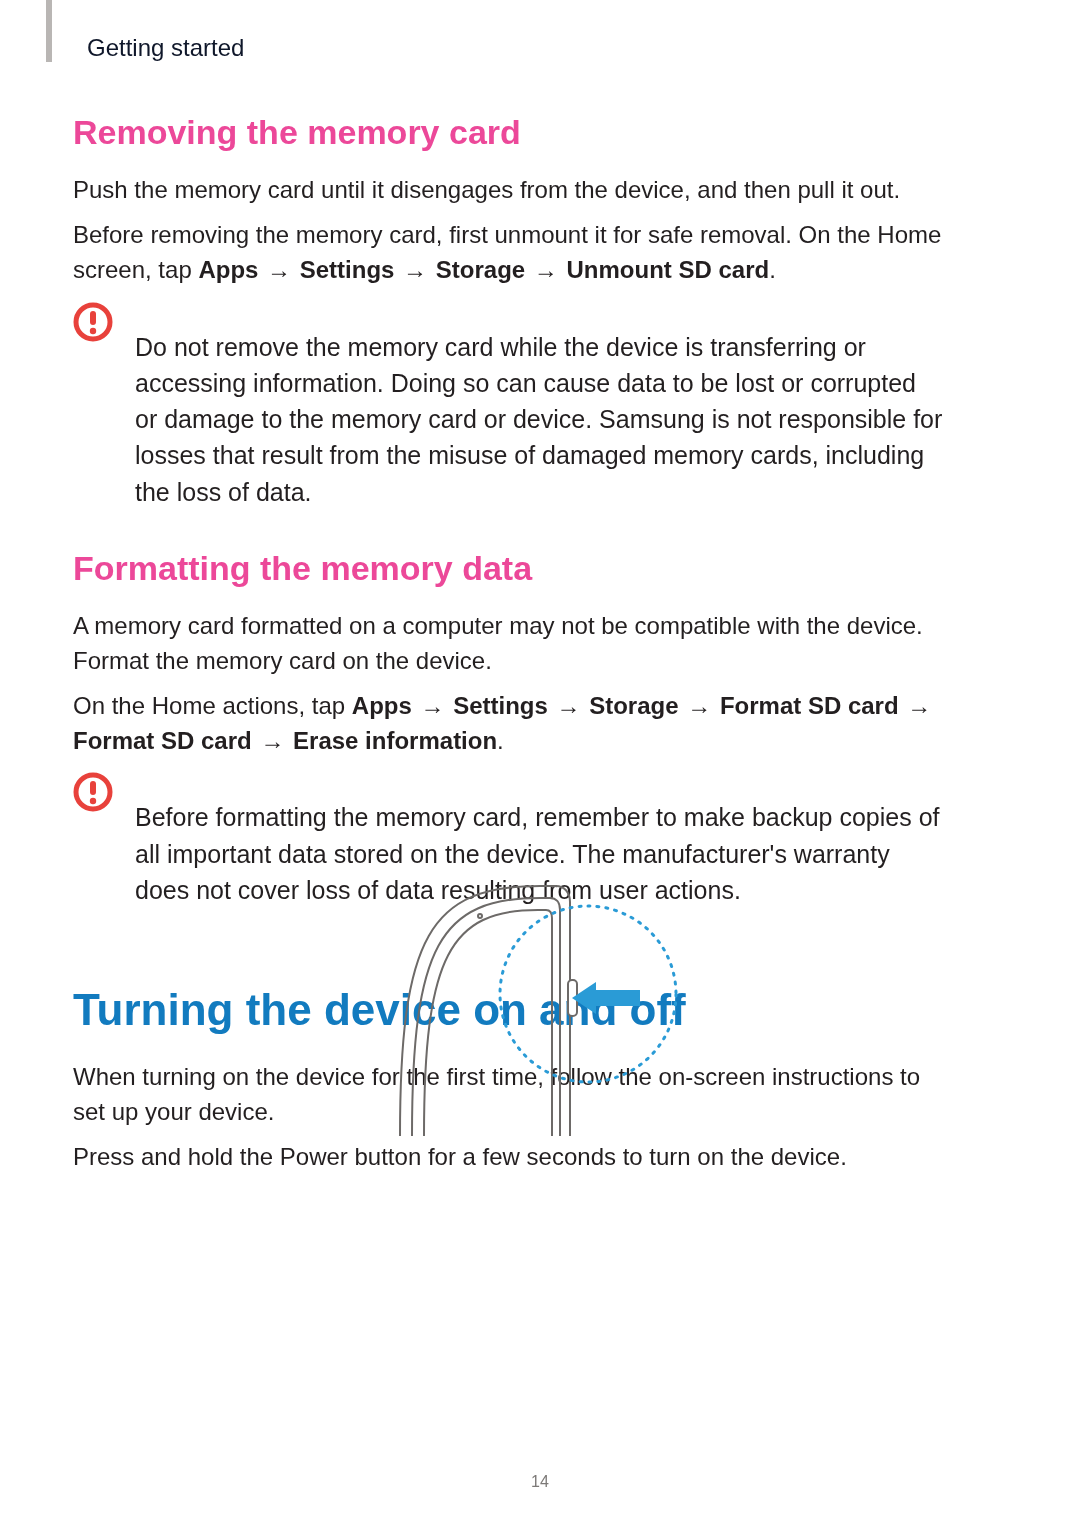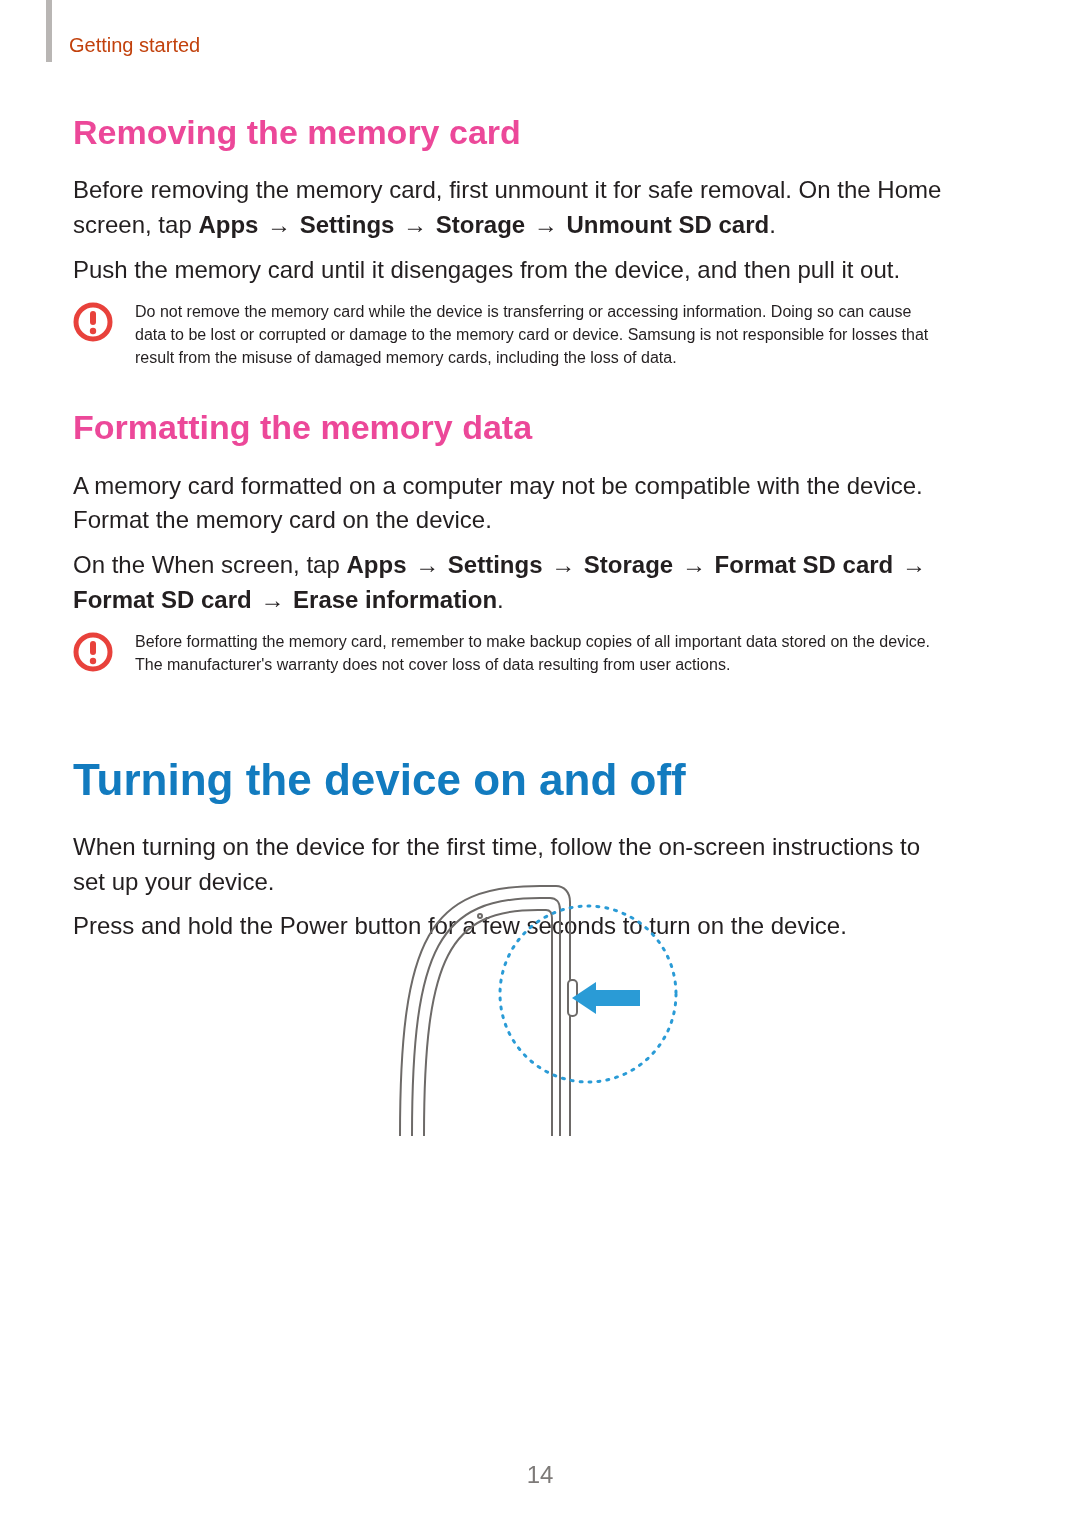--- a/index.html
+++ b/index.html
@@ -22,24 +22,24 @@
   .tab-mark {
     position: absolute;
     left: 46px;
     top: 0;
     width: 6px;
     height: 62px;
     background: #b9b6b4;
   }
   .chapter-head {
     position: absolute;
-    left: 69px;
+    left: 87px;
     top: 31px;
-    font-size: 20px;
-    color: #c2410c;
+    font-size: 24px;
+    color: #0f172a;
     font-weight: 400;
   }
   .content {
     position: absolute;
     left: 73px;
     top: 108px;
     width: 870px;
   }
   h2.sub {
     color: #ec4899;
@@ -64,30 +64,31 @@
     display: flex;
     align-items: flex-start;
     margin: 12px 0 28px 0;
   }
   .callout .icon-wrap {
     flex: 0 0 62px;
     padding-top: 2px;
   }
   .callout .text {
     flex: 1;
-    font-size: 16px;
+    font-size: 25px;
+    margin-top: 29px;
   }
   .sec2 { margin-top: 34px; }
   .page-number {
     position: absolute;
     left: 0;
     right: 0;
     bottom: 34px;
     text-align: center;
-    font-size: 24px;
+    font-size: 16px;
     color: #7d7a78;
   }
   .figure-wrap {
     position: absolute;
     left: 0; right: 0;
     top: 876px;
     text-align: center;
   }
   .figure-wrap svg { display: inline-block; }
 </style>
@@ -95,51 +96,51 @@
 <body>
 
 <div class="page">
   <div class="tab-mark"></div>
   <div class="chapter-head">Getting started</div>
 
   <div class="content">
 
     <h2 class="sub">Removing the memory card</h2>
 
+    <p class="body">Push the memory card until it disengages from the device, and then pull it out.</p>
+
     <p class="body">
       <span>Before removing the memory card, first unmount it for safe removal. On the Home screen, tap </span>
       <span class="bold">Apps</span>
       <span class="bold arrow">→</span>
       <span class="bold">Settings</span>
       <span class="bold arrow">→</span>
       <span class="bold">Storage</span>
       <span class="bold arrow">→</span>
       <span class="bold">Unmount SD card</span><span>.</span>
     </p>
-
-    <p class="body">Push the memory card until it disengages from the device, and then pull it out.</p>
 
     <div class="callout">
       <div class="icon-wrap">
         <svg width="40" height="40" viewBox="0 0 40 40">
           <circle cx="20" cy="20" r="17" fill="none" stroke="#e8413b" stroke-width="5"></circle>
           <rect x="17" y="9" width="6" height="14" rx="3" fill="#e8413b"></rect>
           <circle cx="20" cy="29" r="3.2" fill="#e8413b"></circle>
         </svg>
       </div>
       <div class="text">Do not remove the memory card while the device is transferring or accessing information. Doing so can cause data to be lost or corrupted or damage to the memory card or device. Samsung is not responsible for losses that result from the misuse of damaged memory cards, including the loss of data.</div>
     </div>
 
     <div class="sec2">
       <h2 class="sub">Formatting the memory data</h2>
 
       <p class="body">A memory card formatted on a computer may not be compatible with the device. Format the memory card on the device.</p>
 
       <p class="body">
-        <span>On the When screen, tap </span>
+        <span>On the Home actions, tap </span>
         <span class="bold">Apps</span>
         <span class="bold arrow">→</span>
         <span class="bold">Settings</span>
         <span class="bold arrow">→</span>
         <span class="bold">Storage</span>
         <span class="bold arrow">→</span>
         <span class="bold">Format SD card</span>
         <span class="bold arrow">→</span>
         <span class="bold">Format SD card</span>
         <span class="bold arrow">→</span>

